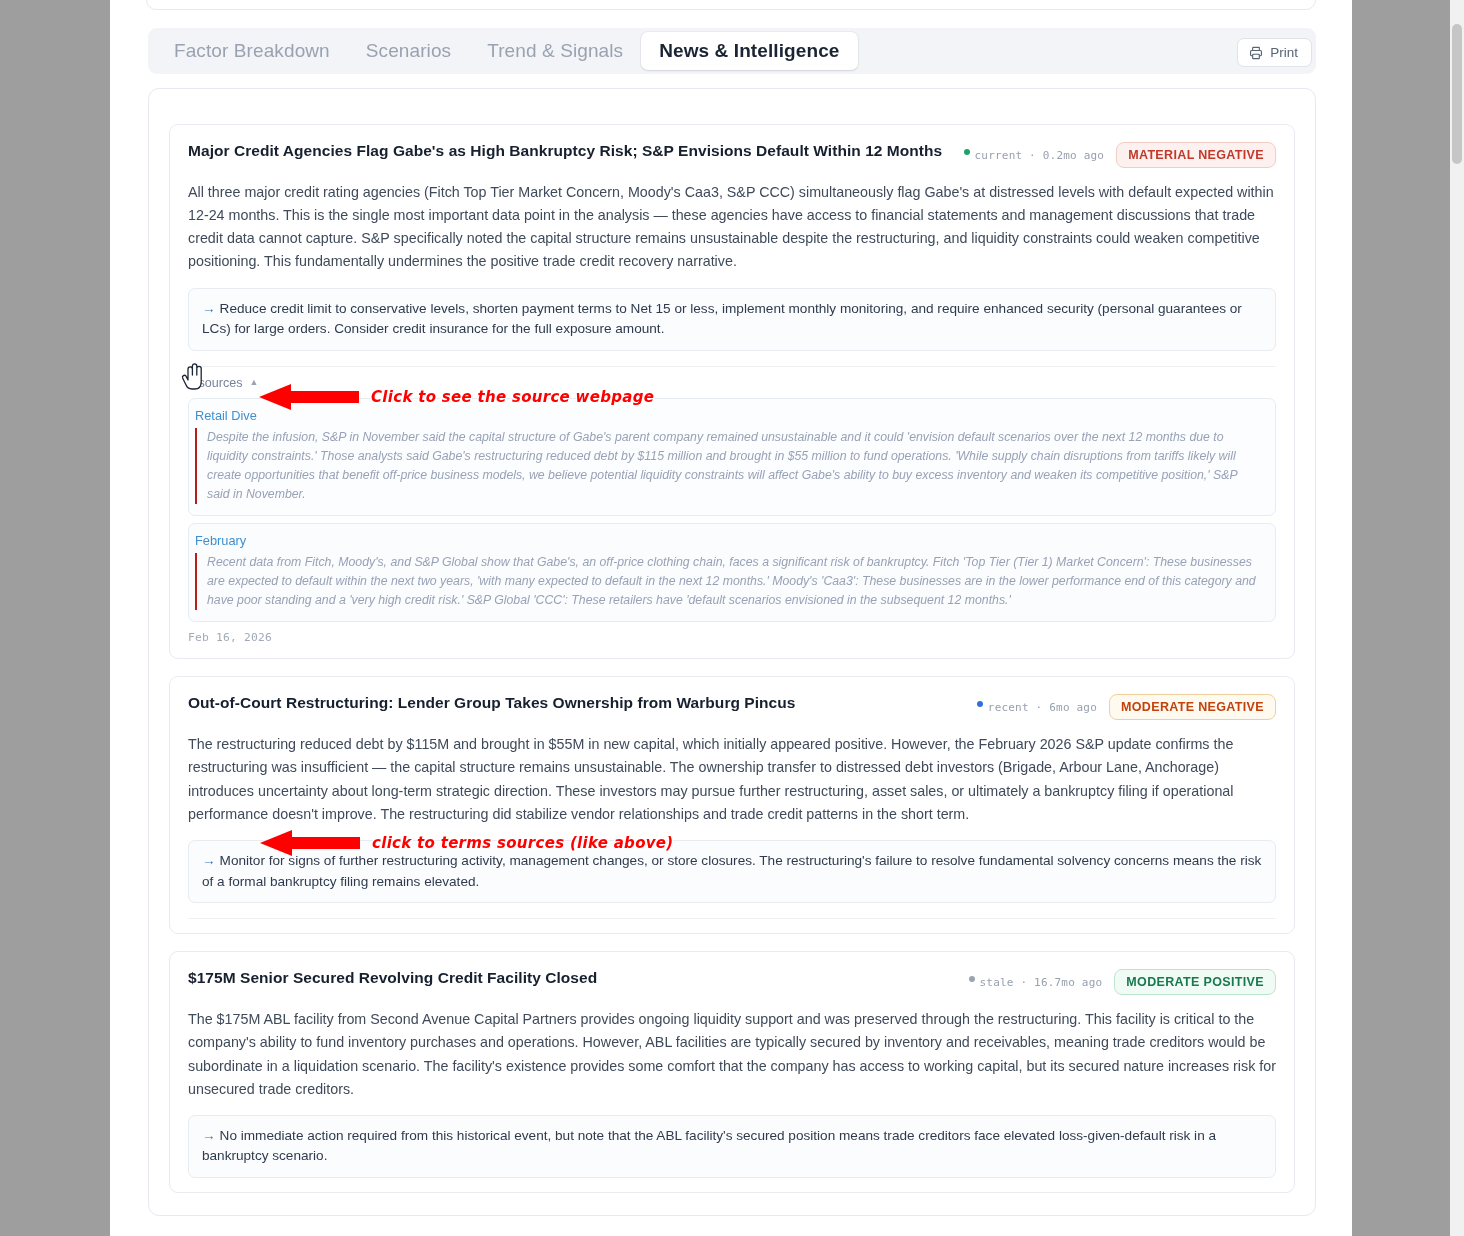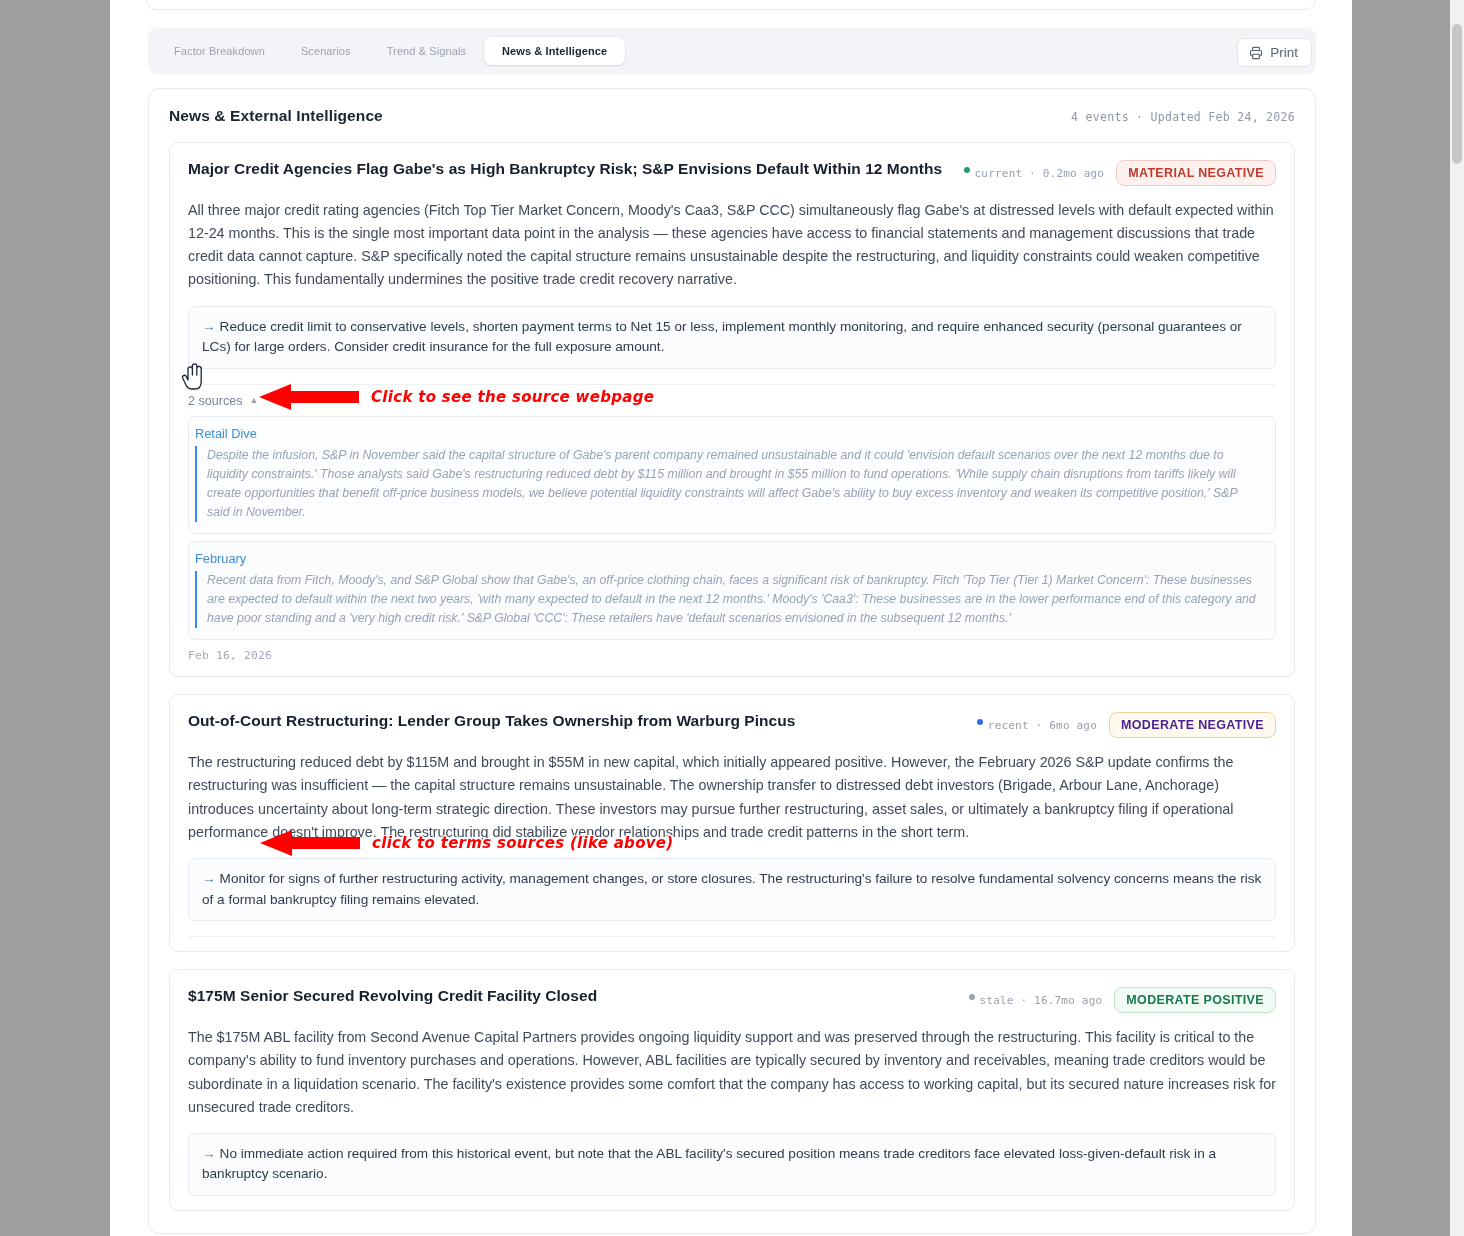--- a/index.html
+++ b/index.html
@@ -30,21 +30,21 @@
     background:#fff; border:1px solid #e6e9ef; border-radius:10px;
   }
 
   
   .tabbar {
     position:absolute; left:38px; top:28px; width:1168px; height:46px;
     background:#f3f4f7; border-radius:9px;
     display:flex; align-items:center; padding:0 8px;
   }
   .tab {
-    font-size:11px; color:#9aa2b1; padding:8px 18px; border-radius:7px;
+    font-size:19px; color:#9aa2b1; padding:8px 18px; border-radius:7px;
     cursor:pointer; white-space:nowrap; letter-spacing:.1px;
   }
   .tab.active {
     background:#ffffff; color:#1b2433; font-weight:700;
     box-shadow:0 1px 2px rgba(16,24,40,.10), 0 0 0 1px rgba(16,24,40,.04);
   }
   .print-btn {
     position:absolute; right:40px; top:38px;
     display:flex; align-items:center; gap:7px;
     border:1px solid #dfe3ea; background:#fff; border-radius:7px;
@@ -76,21 +76,21 @@
   .recency {
     font-family:"DejaVu Sans Mono", monospace; font-size:11px; color:#97a0ae;
     display:flex; align-items:flex-start; gap:5px; letter-spacing:.2px; white-space:nowrap;
   }
   .dot { width:6px; height:6px; border-radius:50%; display:inline-block; }
   .badge {
     font-size:12.5px; font-weight:700; letter-spacing:.35px;
     border-radius:8px; padding:5px 11px; white-space:nowrap; border:1px solid;
   }
   .badge.material-negative { color:#c0392b; background:#fdf1ef; border-color:#f3ccc6; }
-  .badge.moderate-negative { color:#4c1d95; background:#fffaf0; border-color:#f0d09a; }
+  .badge.moderate-negative { color:#c2410c; background:#fffaf0; border-color:#f0d09a; }
   .badge.moderate-positive { color:#18794e; background:#f1fbf5; border-color:#bde5cd; }
 
   .event-body {
     margin-top:13px; font-size:14.3px; line-height:1.62; color:#3f4a5a;
   }
   .reco {
     margin-top:14px; border:1px solid #e7ebf2; background:#fbfcfe;
     border-radius:7px; padding:10px 13px;
     font-size:13.6px; line-height:1.52; color:#2f3b4d;
   }
@@ -104,21 +104,21 @@
   }
   .caret { font-size:9px; color:#9aa3b4; line-height:1; }
 
   .source-block {
     margin-top:7px; border:1px solid #e7ebf2; border-radius:7px;
     padding:9px 12px 11px 6px; background:#fcfdff;
   }
   .source-block.alt { background:#fbfcfe; }
   .source-name { font-size:12.8px; color:#3f8fd0; cursor:pointer; }
   .source-quote {
-    margin-top:5px; padding-left:10px; border-left:2px solid #3b82f6;
+    margin-top:5px; padding-left:10px; border-left:2px solid #b91c1c;
     font-size:12.3px; font-style:italic; line-height:1.55; color:#98a2b6;
   }
   .event-date {
     margin-top:9px; font-family:"DejaVu Sans Mono", monospace;
     font-size:11.3px; color:#a2aab8; letter-spacing:.2px;
   }
   .sources-row-inline .event-date { margin-top:2px; }
 
   
   .anno {
@@ -156,24 +156,20 @@
       <svg width="14" height="14" viewBox="0 0 16 16" fill="none" stroke="#5a6475" stroke-width="1.3">
         <rect x="4.2" y="1.6" width="7.6" height="3.6" rx="0.5"></rect>
         <rect x="1.8" y="5.2" width="12.4" height="6" rx="1.2"></rect>
         <rect x="4.2" y="9.4" width="7.6" height="5" rx="0.5" fill="#fff"></rect>
       </svg>
     </span>
     <span>Print</span>
   </div>
 
   <div class="panel">
-    <div class="panel-head">
-      <div class="panel-title">News &amp; External Intelligence</div>
-      <div class="panel-meta">4 events · Updated Feb 24, 2026</div>
-    </div>
 
     <div class="event">
       <div class="event-head">
         <div class="event-title">Major Credit Agencies Flag Gabe's as High Bankruptcy Risk; S&amp;P Envisions Default Within 12 Months</div>
         <div class="event-right">
           <div class="recency">
             <span class="dot" style="background:#22a06b"></span>
             <span>current · 0.2mo ago</span>
           </div>
           <div class="badge material-negative">MATERIAL NEGATIVE</div>

